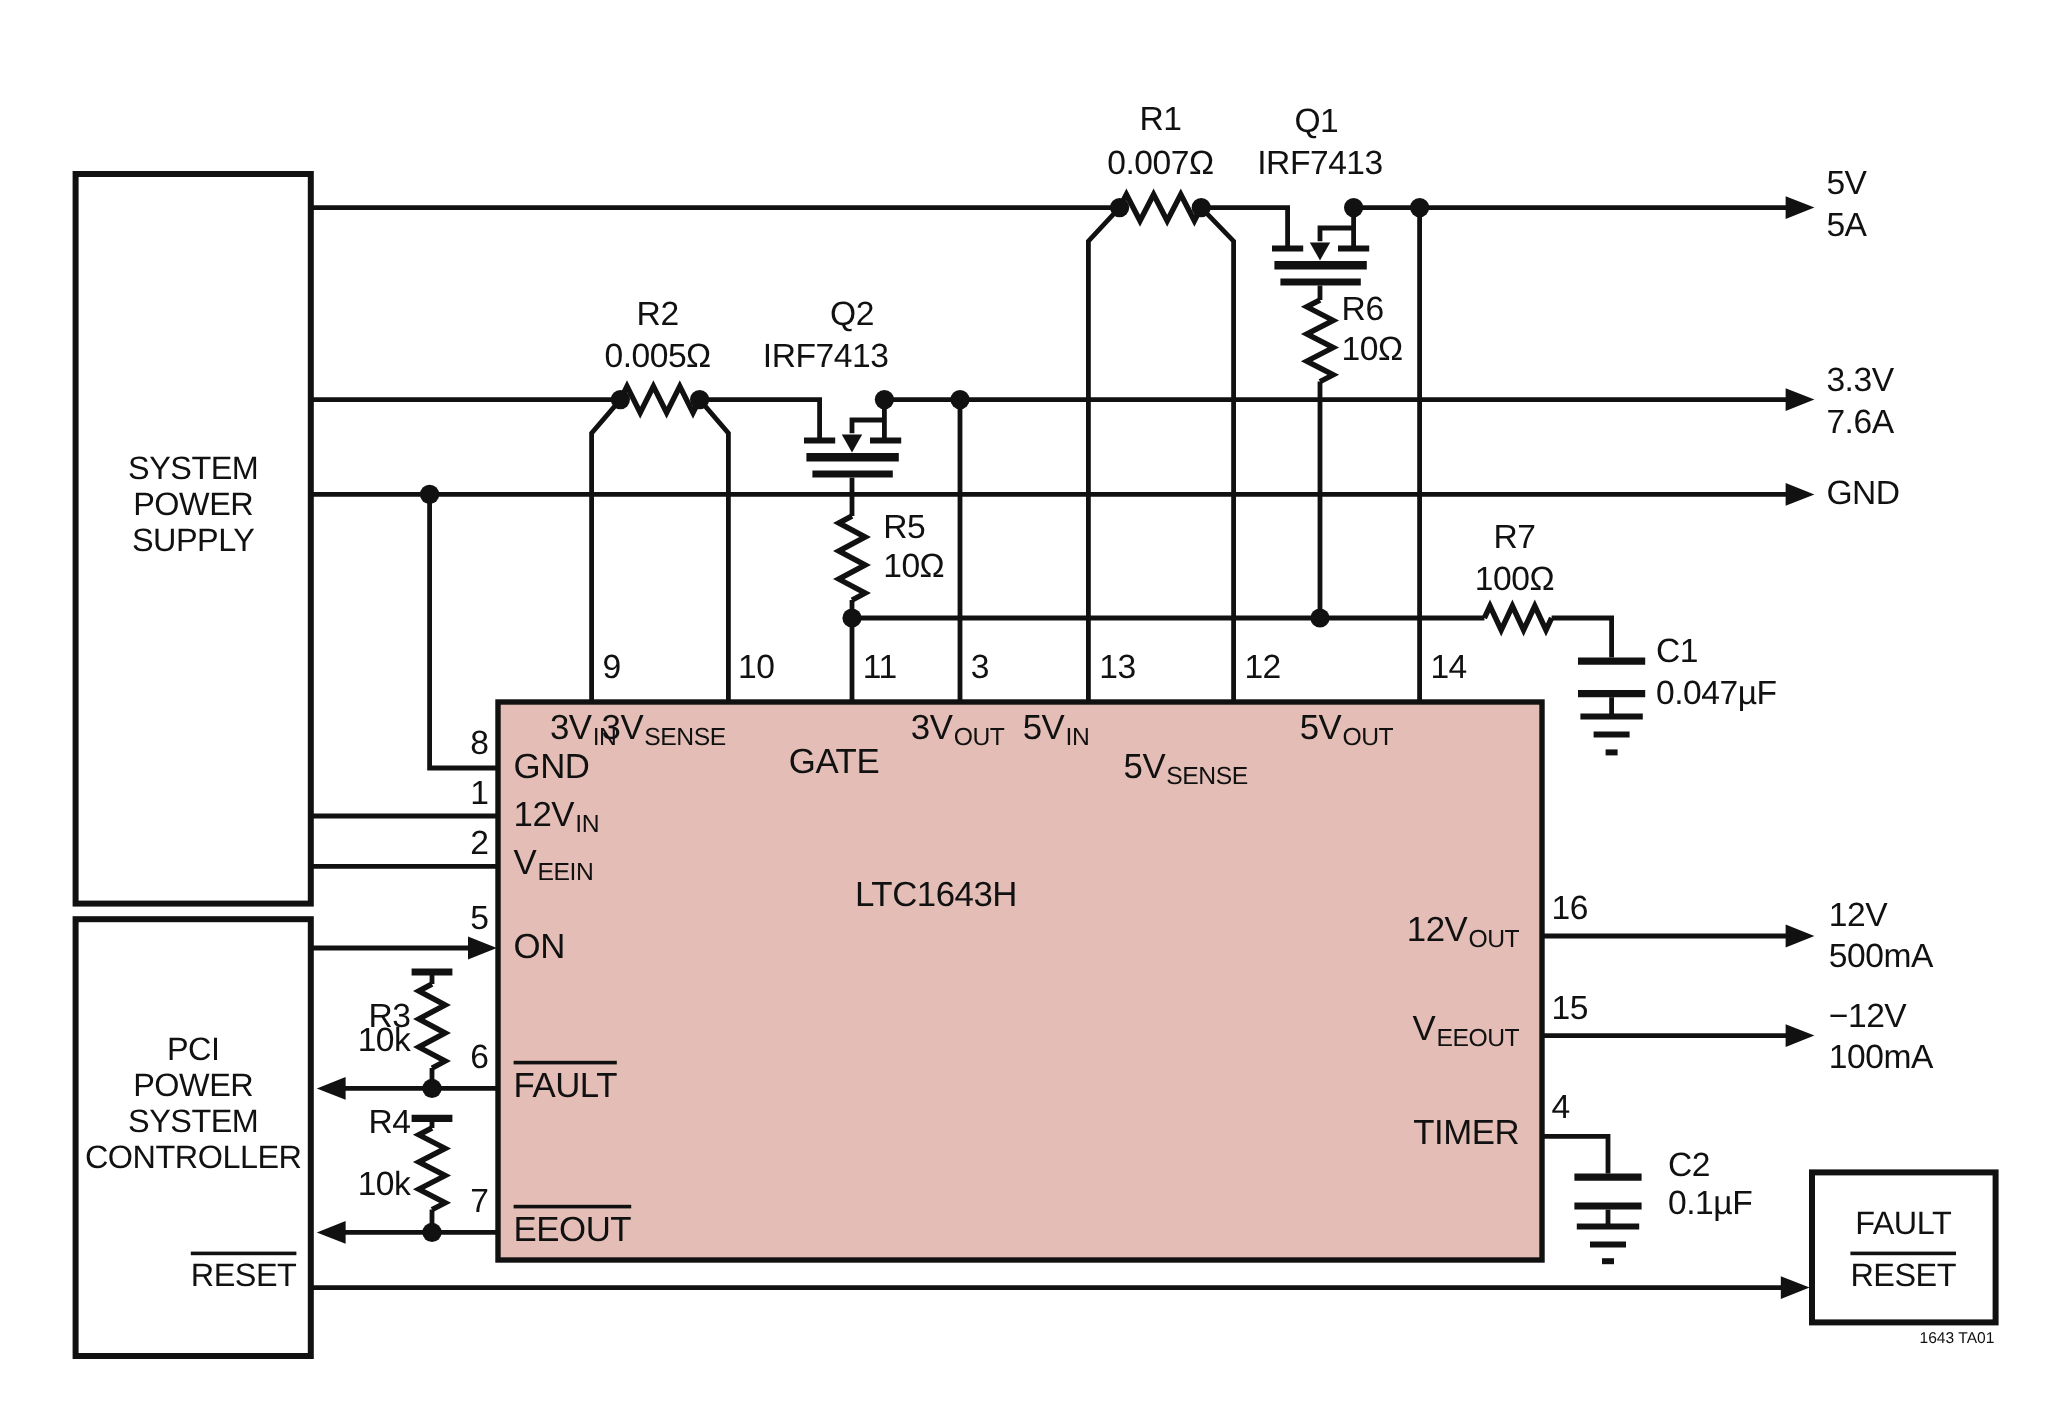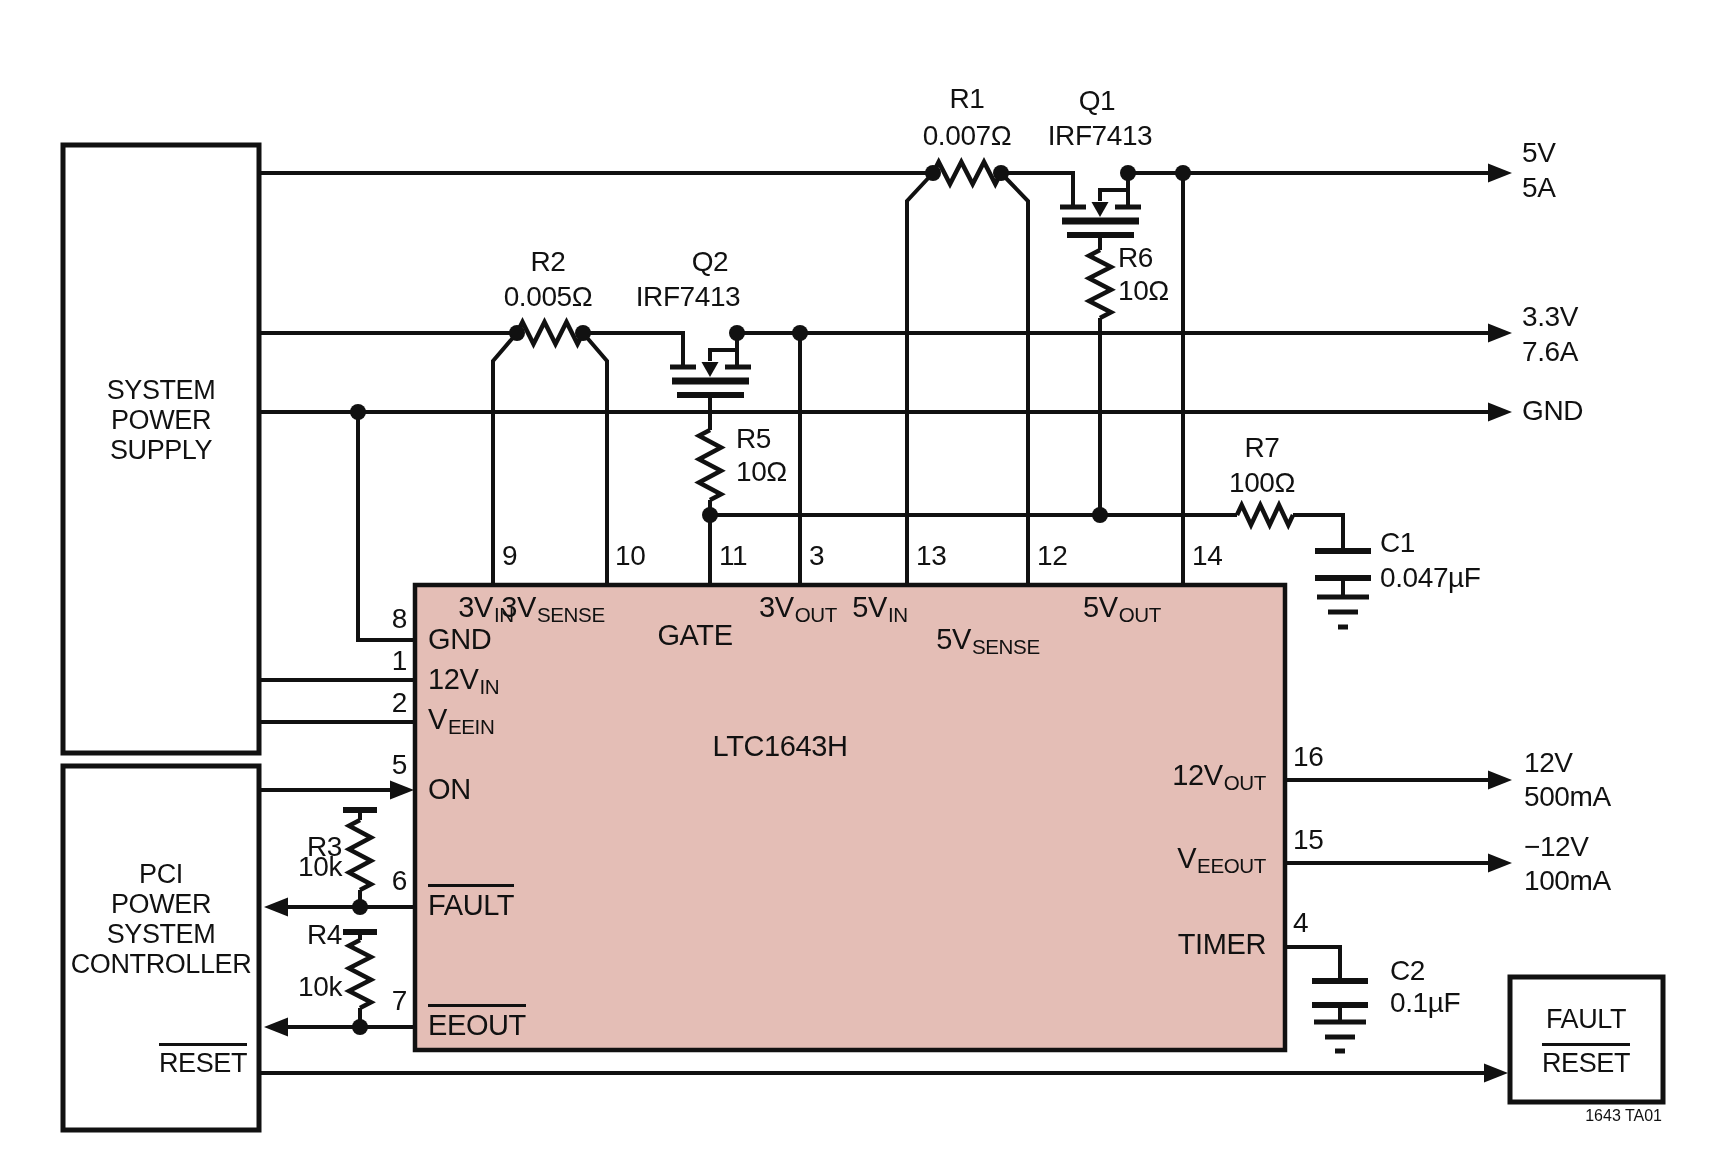--- a/index.html
+++ b/index.html
@@ -7,21 +7,21 @@
     position:relative;width:1717px;height:1170px;background:#fff;overflow:hidden;
     font-family:"Liberation Sans", sans-serif;color:#111;
   }
   svg.wiring{position:absolute;left:0;top:0;}
   .lbl{position:absolute;font-size:28px;line-height:1.05;white-space:nowrap;letter-spacing:-0.4px;color:#111;}
   .c{transform:translateX(-50%);}
   .r{text-align:right;}
   .title{font-size:35px;font-weight:bold;letter-spacing:-1px;}
   .blockt{font-size:27px;}
   .icpin{font-size:29px;}
-  .small{font-size:16px;letter-spacing:0;}
+  .small{font-size:13px;letter-spacing:0;}
   sub{font-size:71%;position:relative;top:0.22em;vertical-align:baseline;margin-left:1px;letter-spacing:-0.4px;}
   .ovl{border-top:3px solid #111;padding-top:3px;display:inline-block;}
 </style>
 </head>
 <body>
 
 <div class="canvas">
 
 <svg class="wiring" width="1717" height="1170" viewBox="0 0 1717 1170" fill="none" stroke="#111" stroke-width="4">
 

